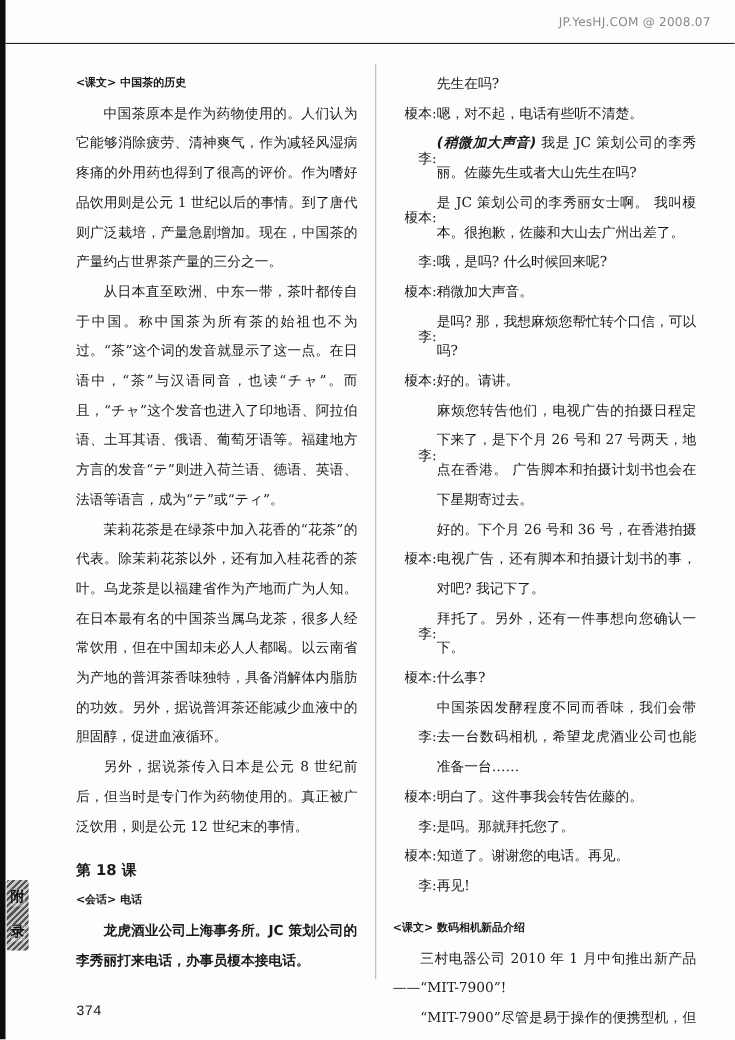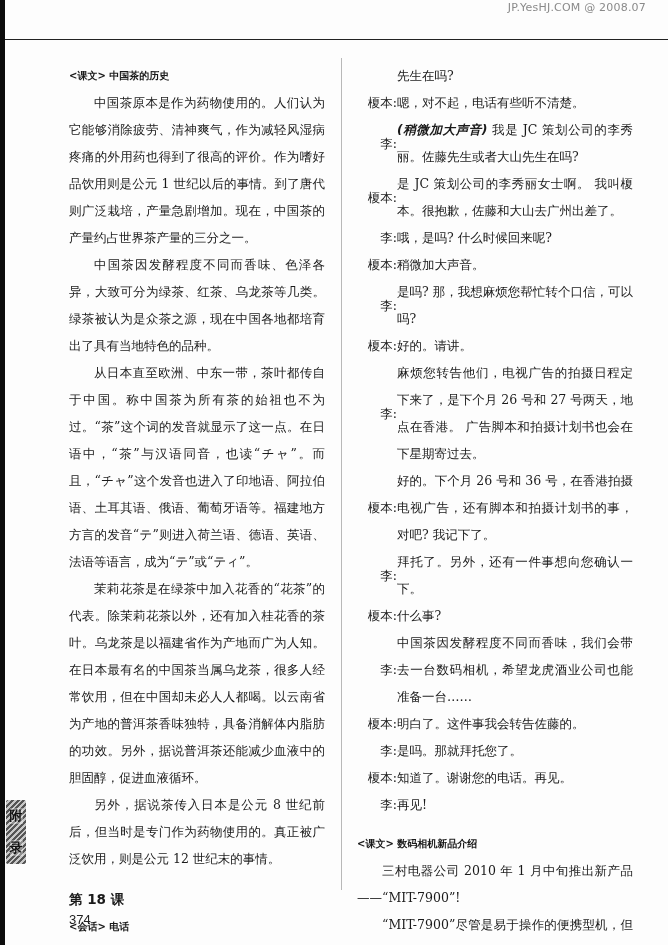--- a/index.html
+++ b/index.html
@@ -2,21 +2,21 @@
 <html><head>
   <meta charset="utf-8">
   <style>
     html, body { margin: 0; padding: 0; }
     body {
       width: 668px; height: 945px; background: #fdfdfd; position: relative; overflow: hidden;
       font-family: "DejaVu Serif", "Liberation Serif", serif; color: #1a1a1a;
     }
     .left-edge { position: absolute; left: 0; top: 0; width: 5px; height: 945px; background: #0c0c0c; }
     .watermark {
-      position: absolute; right: 22px; top: 1px; font-family: "DejaVu Sans", sans-serif;
+      position: absolute; right: 22px; top: 14px; font-family: "DejaVu Sans", sans-serif;
       font-size: 11px; color: #8a8a8a; letter-spacing: 0.2px;
     }
     .header-rule { position: absolute; left: 5px; right: 0; top: 39px; height: 1px; background: #222; }
     .col-divider { position: absolute; left: 341px; top: 58px; width: 1px; height: 832px; background: #b8b8b8; }
     .col { position: absolute; font-size: 12.5px; line-height: 27px; }
     .col-left { left: 69px; top: 62px; width: 256px; }
     .col-right { left: 357px; top: 62px; width: 276px; }
     .heading { font-family: "DejaVu Sans", sans-serif; font-weight: bold; font-size: 10px; }
     .heading .bracket { font-weight: bold; }
     .lesson-no { font-family: "DejaVu Sans", sans-serif; font-weight: bold; font-size: 13.5px; margin-top: 14px; }
@@ -26,42 +26,41 @@
     .spk { flex: 0 0 auto; width: 40px; text-align: right; white-space: nowrap; }
     .utt { flex: 1; text-align: justify; }
     .emph { font-family: "DejaVu Sans", sans-serif; font-weight: bold; font-style: italic; }
     .gap { height: 12px; }
     .side-tab {
       position: absolute; left: 6px; top: 800px; width: 20px; height: 64px;
       background: repeating-linear-gradient(135deg, #555 0 2px, #c8c8c8 2px 4px);
       border-radius: 2px; display: flex; flex-direction: column; align-items: center; justify-content: space-around;
     }
     .side-tab span { font-family: "DejaVu Sans", sans-serif; font-weight: bold; font-size: 13px; color: #111; background: rgba(255,255,255,0.35); line-height: 16px; }
-    .page-number { position: absolute; left: 69px; top: 912px; font-family: Liberation Sans, sans-serif; font-size: 13px; color: #222; text-align: right; }
+    .page-number { position: absolute; left: 69px; top: 912px; font-family: Liberation Mono, monospace; font-size: 13px; color: #222; text-align: right; }
   </style>
 </head>
 <body>
 
 <div class="left-edge"></div>
 <div class="watermark">JP.YesHJ.COM @ 2008.07</div>
 <div class="header-rule"></div>
 <div class="col-divider"></div>
 
 <div class="side-tab">
   <span>附</span>
   <span>录</span>
 </div>
 
 <div class="col col-left">
   <div class="heading">
     <span class="bracket">&lt;课文&gt;</span>
     <span>中国茶的历史</span>
   </div>
   <p class="para">中国茶原本是作为药物使用的。人们认为它能够消除疲劳、清神爽气，作为减轻风湿病疼痛的外用药也得到了很高的评价。作为嗜好品饮用则是公元 1 世纪以后的事情。到了唐代则广泛栽培，产量急剧增加。现在，中国茶的产量约占世界茶产量的三分之一。</p>
-  <p class="para">中国茶因发酵程度不同而香味、色泽各异，大致可分为绿茶、红茶、乌龙茶等几类。绿茶被认为是众茶之源，现在中国各地都培育出了具有当地特色的品种。</p>
   <p class="para">从日本直至欧洲、中东一带，茶叶都传自于中国。称中国茶为所有茶的始祖也不为过。“茶”这个词的发音就显示了这一点。在日语中，“茶”与汉语同音，也读“チャ”。而且，“チャ”这个发音也进入了印地语、阿拉伯语、土耳其语、俄语、葡萄牙语等。福建地方方言的发音“テ”则进入荷兰语、德语、英语、法语等语言，成为“テ”或“ティ”。</p>
   <p class="para">茉莉花茶是在绿茶中加入花香的“花茶”的代表。除茉莉花茶以外，还有加入桂花香的茶叶。乌龙茶是以福建省作为产地而广为人知。在日本最有名的中国茶当属乌龙茶，很多人经常饮用，但在中国却未必人人都喝。以云南省为产地的普洱茶香味独特，具备消解体内脂肪的功效。另外，据说普洱茶还能减少血液中的胆固醇，促进血液循环。</p>
   <p class="para">另外，据说茶传入日本是公元 8 世纪前后，但当时是专门作为药物使用的。真正被广泛饮用，则是公元 12 世纪末的事情。</p>
 
   <div class="lesson-no">第 18 课</div>
   <div class="heading">
     <span class="bracket">&lt;会话&gt;</span>
     <span>电话</span>
   </div>
   <p class="intro">龙虎酒业公司上海事务所。JC 策划公司的李秀丽打来电话，办事员榎本接电话。</p>

